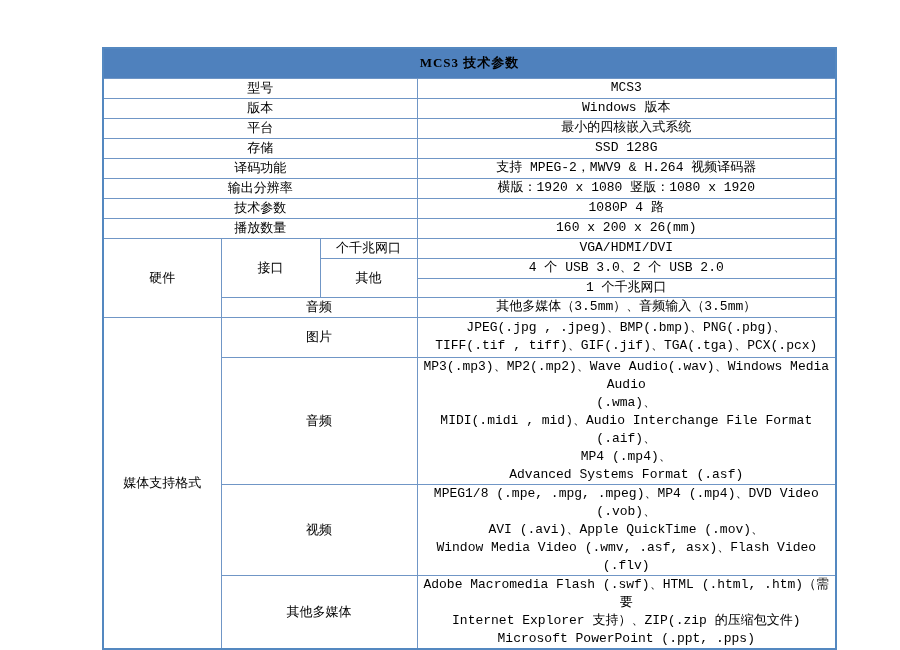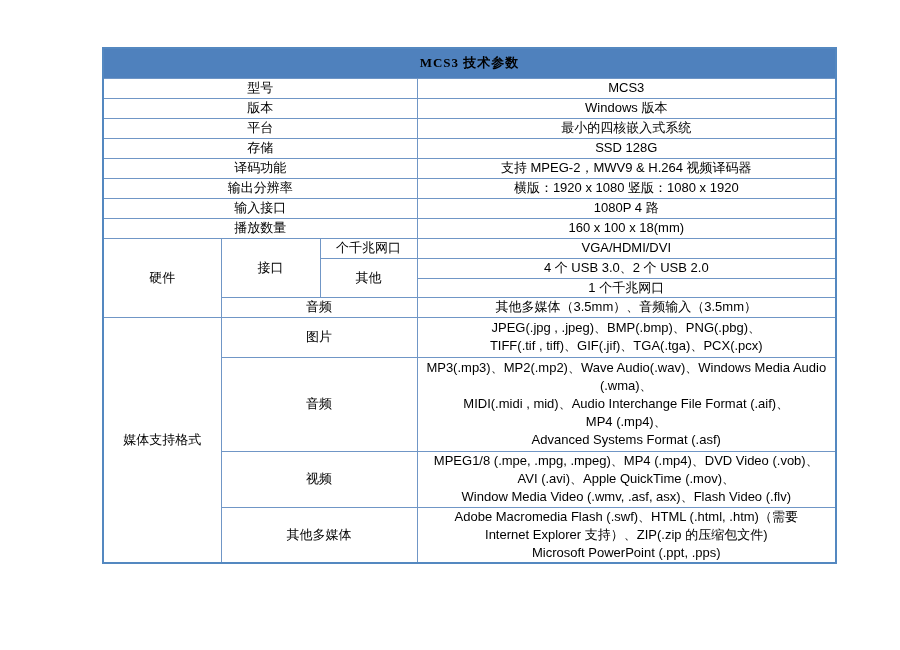--- a/index.html
+++ b/index.html
@@ -30,21 +30,21 @@
     background: #4f81bd;
     color: #ffffff;
     font-weight: bold;
     font-size: 13px;
     letter-spacing: 1px;
     height: 30px;
     border-color: #4f81bd;
   }
   td.lbl { font-size: 13px; }
   td.val {
-    font-family: Liberation Sans, sans-serif;
+    font-family: Liberation Mono, monospace;
     font-size: 12px;
     white-space: pre-line;
     line-height: 18px;
   }
   col.c1 { width: 118px; }
   col.c2 { width: 99px; }
   col.c3 { width: 97px; }
   col.c4 { width: 419px; }
   tr.r-simple { height: 20px; }
   tr.r-hw { height: 20px; }
@@ -90,26 +90,26 @@
       </tr>
       <tr class="r-simple">
         <td class="lbl" colspan="3">译码功能</td>
         <td class="val">支持 MPEG-2，MWV9 &amp; H.264 视频译码器</td>
       </tr>
       <tr class="r-simple">
         <td class="lbl" colspan="3">输出分辨率</td>
         <td class="val">横版：1920 x 1080  竖版：1080 x 1920</td>
       </tr>
       <tr class="r-simple">
-        <td class="lbl" colspan="3">输入接口</td>
+        <td class="lbl" colspan="3">技术参数</td>
         <td class="val">1080P 4 路</td>
       </tr>
       <tr class="r-simple">
         <td class="lbl" colspan="3">播放数量</td>
-        <td class="val">160 x 100 x 18(mm)</td>
+        <td class="val">160 x 200 x 26(mm)</td>
       </tr>
 
       <tr class="r-hw">
         <td class="lbl" rowspan="4">硬件</td>
         <td class="lbl" rowspan="3">接口</td>
         <td class="lbl">个千兆网口</td>
         <td class="val">VGA/HDMI/DVI</td>
       </tr>
       <tr class="r-hw">
         <td class="lbl" rowspan="2">其他</td>

